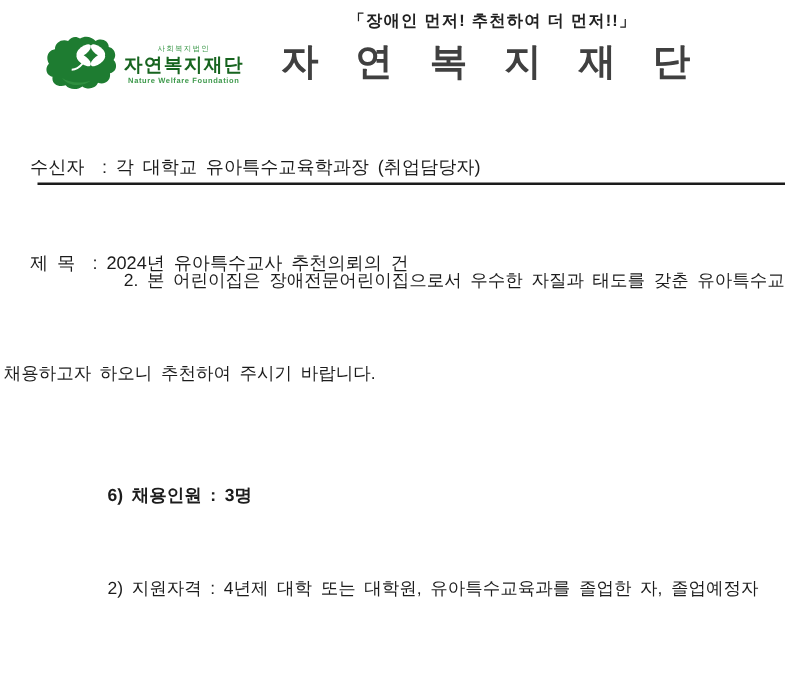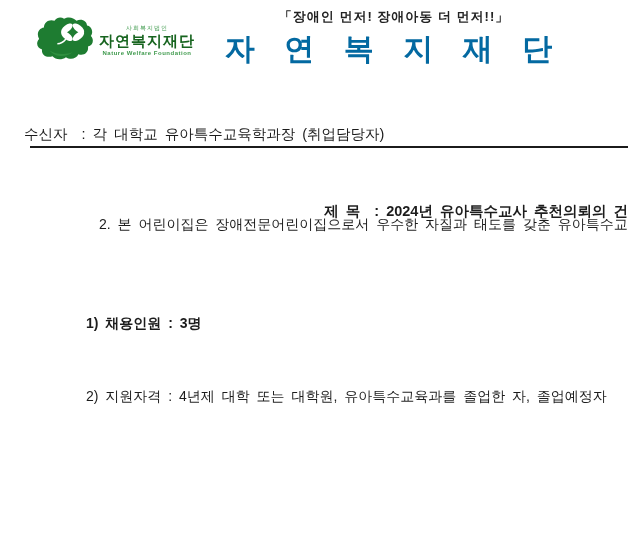--- a/index.html
+++ b/index.html
@@ -11,21 +11,21 @@
     background: #ffffff;
     overflow: hidden;
     font-family: "Liberation Sans", sans-serif;
     color: #1c1c1c;
   }
 
   
   .logo-group {
     position: absolute;
     left: 36px;
-    top: 16px;
+    top: 28px;
     display: flex;
     align-items: center;
   }
   .logo-mark { width: 58px; height: 44px; flex: 0 0 auto; }
   .logo-textcol { margin-left: 5px; margin-top: 6px; text-align: center; }
   .logo-small {
     font-size: 6px;
     color: #3f9a4d;
     letter-spacing: 1px;
     line-height: 7px;
@@ -58,36 +58,36 @@
     white-space: nowrap;
     color: #222;
   }
   .main-title {
     margin-top: 3px;
     font-family: "Liberation Serif", serif;
     font-size: 30px;
     font-weight: 600;
     letter-spacing: 11px;
     white-space: nowrap;
-    color: #0369a1;
+    color: #404040;
   }
 
   
   .recipient-block {
     position: absolute;
     top: 71px;
     left: 24px;
     right: 0;
     font-size: 14.5px;
     font-weight: 500;
     line-height: 25.5px;
     white-space: pre;
     word-spacing: 3px;
   }
-  .subject-line { font-weight: 700; text-align: right; }
+  .subject-line { font-weight: 400; }
   .header-rule {
     position: absolute;
     top: 146px;
     left: 30px;
     right: 0;
     border-top: 2.5px solid #1b1b1b;
   }
 
   
   .doc-body {
@@ -124,34 +124,35 @@
       <path d="M31 24 Q27 29 22 29" stroke="#ffffff" stroke-width="1.6" fill="none"></path>
     </svg>
     <div class="logo-textcol">
       <div class="logo-small">사회복지법인</div>
       <div class="logo-main">자연복지재단</div>
       <div class="logo-en">Nature Welfare Foundation</div>
     </div>
   </div>
 
   <div class="title-block">
-    <div class="slogan">「장애인 먼저! 장애아동 더 먼저!!」</div>
+    <div class="slogan">「장애인 먼저! 추천하여 더 먼저!!」</div>
     <div class="main-title">자 연 복 지 재 단</div>
   </div>
 
   <div class="recipient-block">
     <div class="to-line">수신자  : 각 대학교 유아특수교육학과장 (취업담당자)</div>
     <div class="subject-line">제 목  : 2024년 유아특수교사 추천의뢰의 건</div>
   </div>
   <div class="header-rule"></div>
 
   <div class="doc-body">
     <div class="indent-para">2. 본 어린이집은 장애전문어린이집으로서 우수한 자질과 태도를 갖춘 유아특수교사를</div>
+    <div class="flush-para">채용하고자 하오니 추천하여 주시기 바랍니다.</div>
 
-    <div class="list-item bold-item">1) 채용인원 : 3명</div>
+    <div class="list-item bold-item">6) 채용인원 : 3명</div>
     <div class="list-item">2) 지원자격 : 4년제 대학 또는 대학원, 유아특수교육과를 졸업한 자, 졸업예정자</div>
     
     
     
     
     
     
 
     
     

